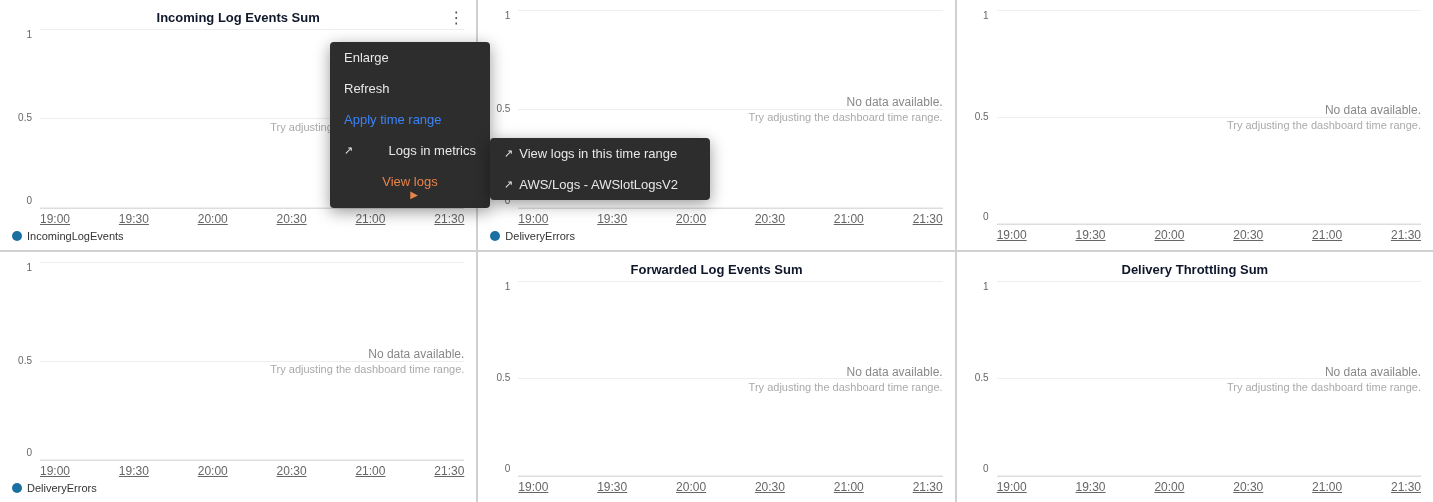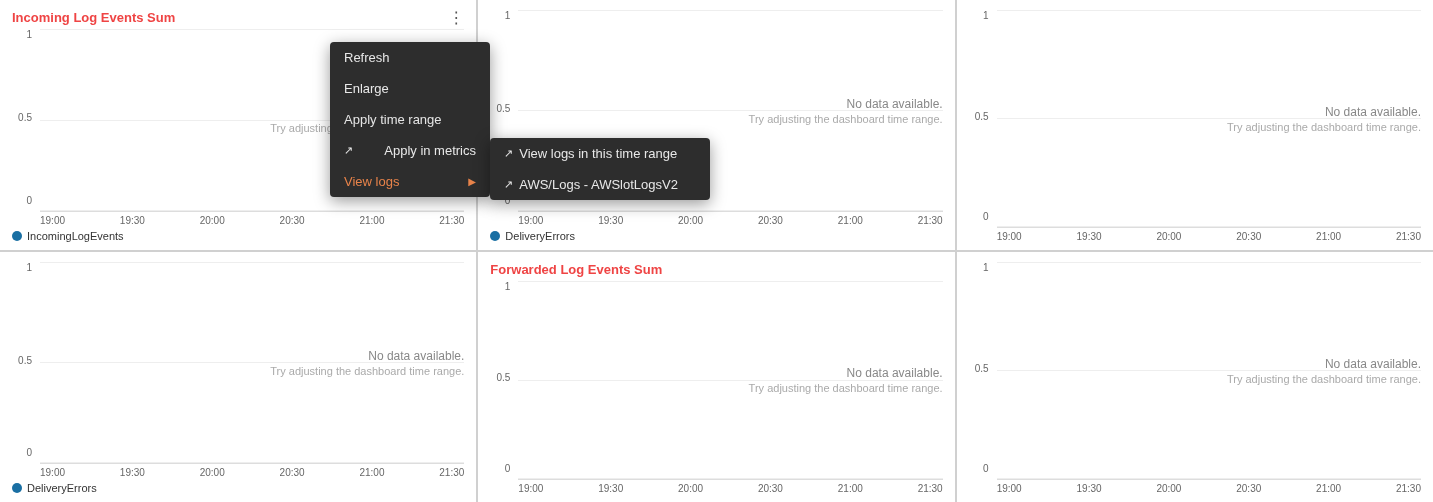--- a/index.html
+++ b/index.html
@@ -22,22 +22,23 @@
     .panel {
       background: #fff;
       padding: 10px 12px 8px 12px;
       display: flex;
       flex-direction: column;
       position: relative;
     }
     .panel-title {
       font-size: 13px;
       font-weight: 600;
-      color: #ef4444;
+      color: #0f172a;
       margin-bottom: 4px;
+      text-align: center;
     }
     .panel-menu-btn {
       position: absolute;
       top: 8px;
       right: 8px;
       cursor: pointer;
       color: #555;
       font-size: 16px;
       line-height: 1;
       padding: 2px 4px;
@@ -106,22 +107,23 @@
       text-align: center;
       margin-top: 2px;
       z-index: 1;
     }
     .x-axis {
       display: flex;
       justify-content: space-between;
       margin-top: 3px;
     }
     .x-label {
-      font-size: 10px;
+      font-size: 12px;
       color: #666;
+      text-decoration: underline;
     }
     .legend {
       display: flex;
       align-items: center;
       margin-top: 4px;
     }
     .legend-dot {
       width: 10px;
       height: 10px;
       border-radius: 50%;
@@ -150,21 +152,21 @@
       padding: 8px 14px;
       color: #e8e8e8;
       cursor: pointer;
       font-size: 13px;
       display: flex;
       align-items: center;
       justify-content: space-between;
       white-space: nowrap;
     }
     .menu-item.disabled {
-      color: #e5e5e5;
+      color: #3b82f6;
       cursor: default;
     }
     .menu-item.orange {
       color: #e8834a;
     }
     .menu-item .chevron {
       margin-left: 8px;
       font-size: 10px;
     }
     .submenu {
@@ -349,20 +351,21 @@
           <span class="x-label">20:00</span>
           <span class="x-label">20:30</span>
           <span class="x-label">21:00</span>
           <span class="x-label">21:30</span>
         </div>
       </div>
     </div>
   </div>
 
   <div class="panel">
+    <span class="panel-title">Delivery Throttling Sum</span>
     <div class="chart-area">
       <div class="y-axis-labels">
         <span class="y-label">1</span>
         <span class="y-label">0.5</span>
         <span class="y-label">0</span>
       </div>
       <div class="chart-content">
         <div class="no-data-area">
           <div class="grid-lines">
             <div class="grid-line"></div>
@@ -379,33 +382,33 @@
           <span class="x-label">20:30</span>
           <span class="x-label">21:00</span>
           <span class="x-label">21:30</span>
         </div>
       </div>
     </div>
   </div>
 
   <div class="context-menu">
     <div class="menu-item">
+      <span>Enlarge</span>
+    </div>
+    <div class="menu-item">
       <span>Refresh</span>
-    </div>
-    <div class="menu-item">
-      <span>Enlarge</span>
     </div>
     <div class="menu-item disabled">
       <span>Apply time range</span>
     </div>
     <div class="menu-item">
       <span style="margin-right:5px; font-size:11px;">↗</span>
-      <span>Apply in metrics</span>
-    </div>
-    <div class="menu-item orange" style="position:relative;">
+      <span>Logs in metrics</span>
+    </div>
+    <div class="menu-item orange" style="position:relative;flex-direction:column;">
       <span>View logs</span>
       <span class="chevron">▶</span>
     </div>
 
     <div class="submenu">
       <div class="submenu-item">
         <span class="icon">↗</span>
         <span>View logs in this time range</span>
       </div>
       <div class="submenu-item">

